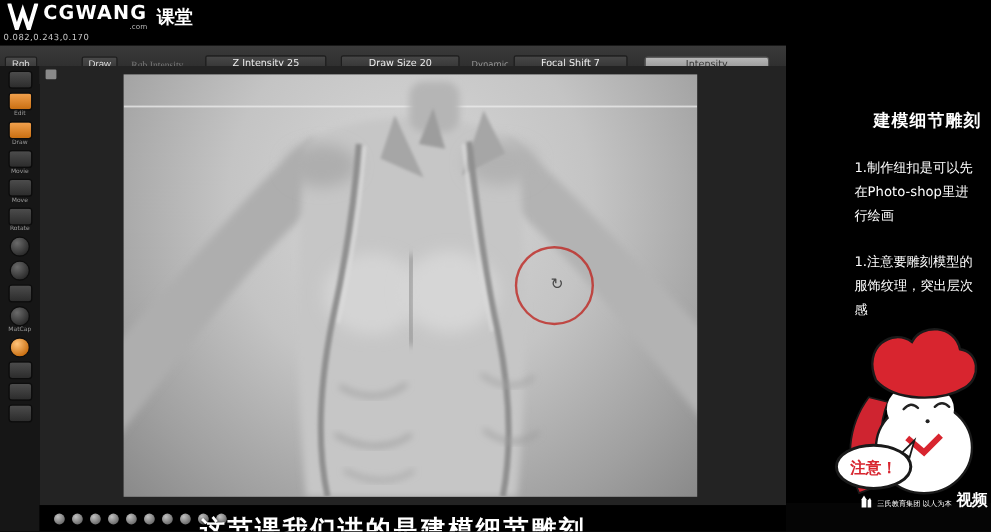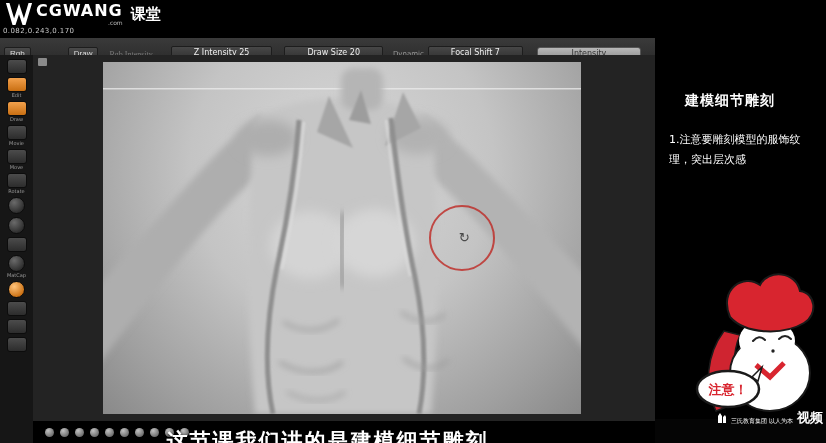--- a/index.html
+++ b/index.html
@@ -54,21 +54,21 @@
   .brush-cursor .rot{position:absolute;left:50%;top:50%;transform:translate(-30%,-55%);
     font-size:13px;color:#4a4a4a;}
 
   
   .bottom-strip{position:absolute;left:33px;top:421px;width:622px;height:22px;background:#000;
     display:flex;align-items:center;gap:6px;padding-left:12px;}
   .dot{width:9px;height:9px;border-radius:50%;
     background:radial-gradient(circle at 35% 30%,#c2c2c2,#6e6e6e 72%);}
 
   
-  .right-panel{position:absolute;left:655px;top:0;width:171px;height:419px;background:#000;color:#fff;}
+  .right-panel{position:absolute;left:655px;top:0;width:171px;height:419px;background:#000;color:#fff;padding-left:43px;}
   .panel-title{margin:92px 0 0 30px;font-size:14px;font-weight:bold;letter-spacing:1px;}
   .panel-note{margin:20px 12px 0 14px;font-size:11px;line-height:1.8;}
   .mascot{position:absolute;right:0;bottom:2px;}
   .footer-brand{position:absolute;right:3px;bottom:-5px;display:flex;align-items:flex-end;gap:4px;color:#fff;z-index:5;}
   .footer-org{font-size:6px;line-height:1.2;white-space:nowrap;}
   .footer-video{font-size:13px;font-weight:bold;line-height:1;}
 
   
   .subtitle{position:absolute;left:0;top:427px;width:655px;text-align:center;
     font-size:21px;font-weight:bold;color:#fff;letter-spacing:2px;text-shadow:0 1px 3px #000;z-index:4;}
@@ -214,20 +214,21 @@
       <div class="dot"></div>
       <div class="dot"></div>
       <div class="dot"></div>
       <div class="dot"></div>
       <div class="dot"></div>
       <div class="dot"></div>
     </div>
 
   <div class="right-panel">
     <div class="panel-title">建模细节雕刻</div>
+    <div class="panel-note">1.制作纽扣是可以先在Photo-shop里进行绘画</div>
     <div class="panel-note">1.注意要雕刻模型的服饰纹理，突出层次感</div>
 
     <svg class="mascot" width="132" height="148" viewBox="0 0 132 148">
       <path d="M30,62 C12,86 10,118 22,142 L48,132 C38,108 38,84 46,66 Z" fill="#cf2430" stroke="#1a1a1a" stroke-width="1.5"></path>
       <ellipse cx="76" cy="104" rx="40" ry="38" fill="#ffffff" stroke="#1a1a1a" stroke-width="2"></ellipse>
       <ellipse cx="73" cy="72" rx="28" ry="22" fill="#ffffff"></ellipse>
       <path d="M36,48 C24,20 50,4 66,16 C74,0 102,2 106,22 C122,24 124,46 110,54 C90,66 52,66 36,48 Z" fill="#d8252f" stroke="#1a1a1a" stroke-width="2"></path>
       <path d="M59,72 q6,-7 12,-1" fill="none" stroke="#222" stroke-width="2" stroke-linecap="round"></path>
       <path d="M85,70 q6,-6 12,0" fill="none" stroke="#222" stroke-width="2" stroke-linecap="round"></path>
       <circle cx="79" cy="82" r="1.7" fill="#222"></circle>

